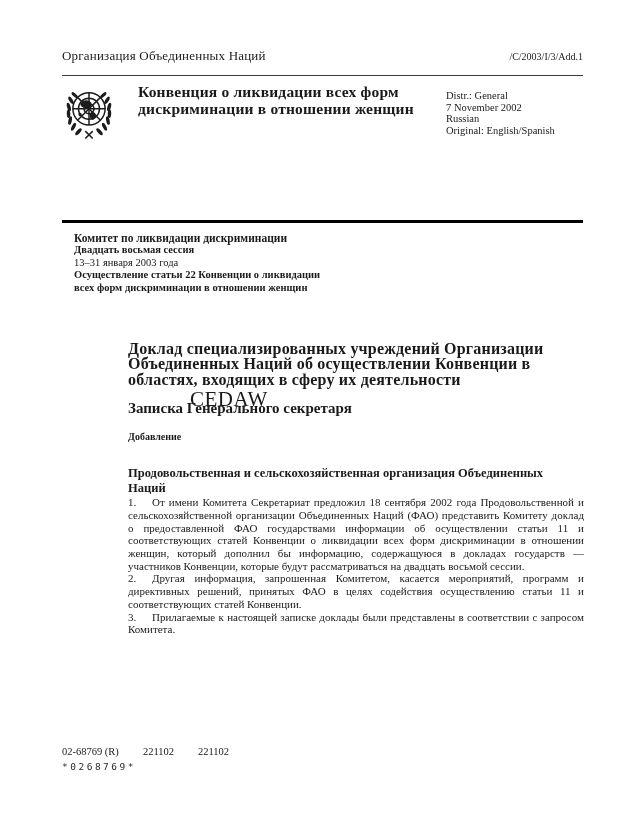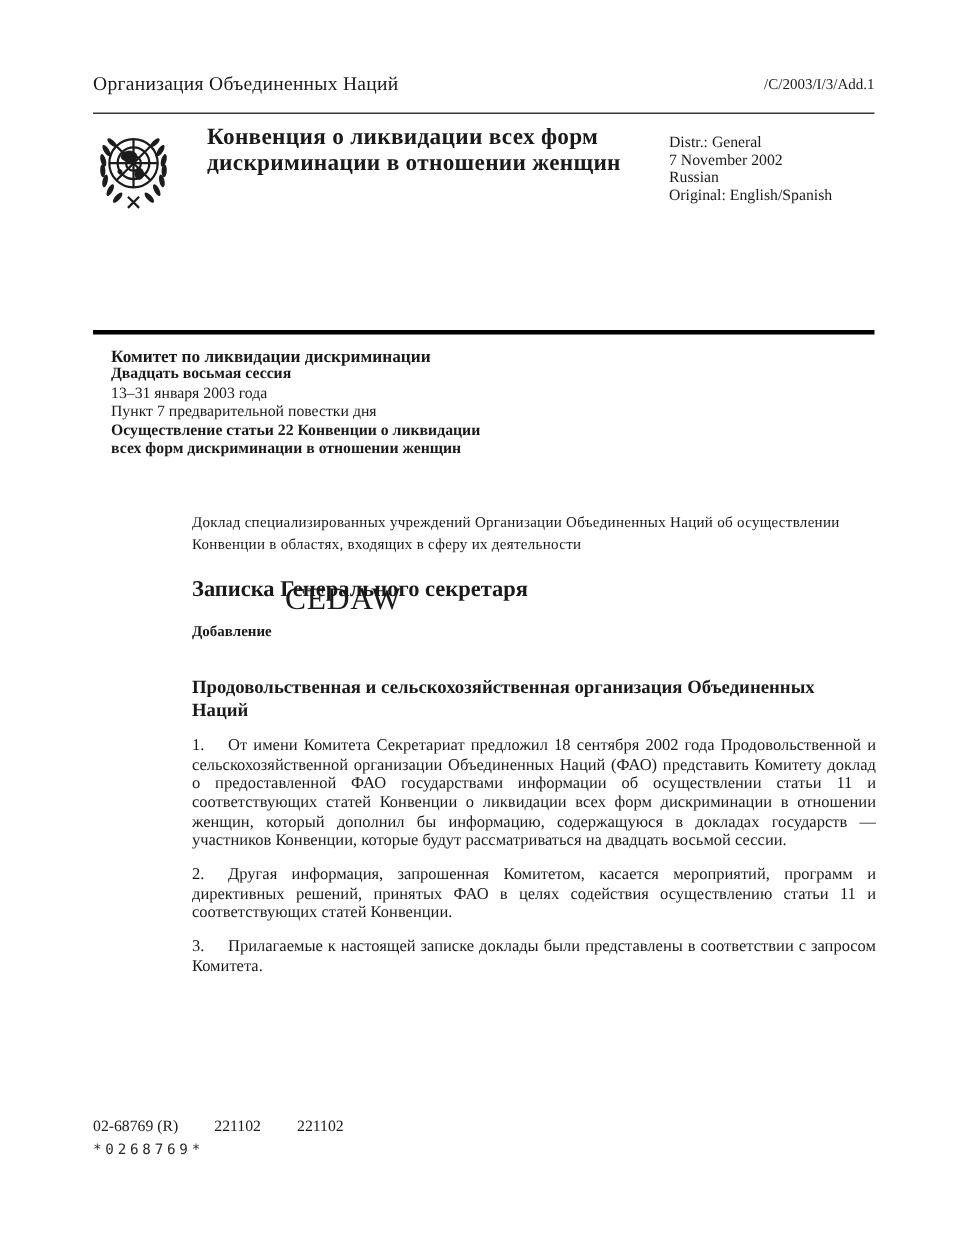--- a/index.html
+++ b/index.html
@@ -72,36 +72,35 @@
   }
   .session .committee { font-size: 11.5px; font-weight: bold; }
   .session .b { font-weight: bold; }
   
   .main {
     position: absolute;
     top: 341px; left: 128px;
     width: 456px;
   }
   .main-title {
-    font-size: 10px;
-    font-weight: normal;
+    font-size: 16px;
+    font-weight: bold;
     line-height: 15.4px;
     letter-spacing: 0.2px;
   }
   .subtitle { margin-top: 13px; font-size: 15px; font-weight: bold; }
   .addendum { margin-top: 14px; font-size: 10px; font-weight: bold; }
   .org-heading {
     margin-top: 24px;
     font-size: 12.5px;
     font-weight: bold;
     line-height: 15px;
     width: 440px;
   }
   .para {
-    margin-top: 10px;
     font-size: 11px;
     line-height: 12.7px;
     text-align: justify;
   }
   .para .num { display: inline-block; width: 24px; }
   
   .footer {
     position: absolute;
     left: 62px; top: 746px;
     font-size: 10.5px;
@@ -172,21 +171,20 @@
       <div>Original: English/Spanish</div>
     </div>
   </div>
 
   <div class="thick-rule"></div>
 
   <div class="session">
     <div class="committee">Комитет по ликвидации дискриминации</div>
     <div class="b">Двадцать восьмая сессия</div>
     <div>13–31 января 2003 года</div>
-    <div>Пункт 7 предварительной повестки дня</div>
     <div class="b">Осуществление статьи 22 Конвенции о ликвидации</div>
     <div class="b">всех форм дискриминации в отношении женщин</div>
   </div>
 
   <div class="main">
     <div class="main-title">Доклад специализированных учреждений Организации Объединенных Наций об осуществлении Конвенции в областях, входящих в сферу их деятельности</div>
     <div class="subtitle">Записка Генерального секретаря</div>
     <div class="addendum">Добавление</div>
     <div class="org-heading">Продовольственная и сельскохозяйственная организация Объединенных Наций</div>
 

